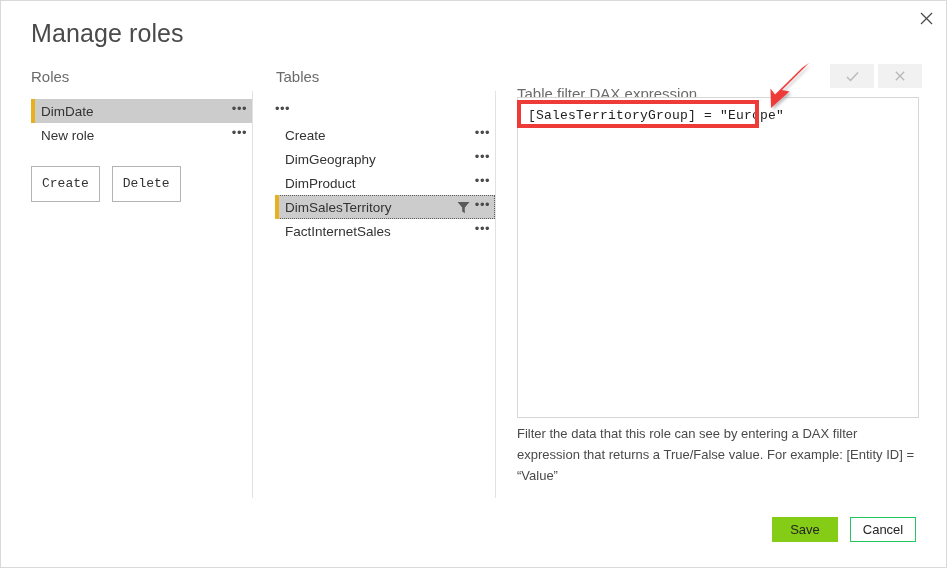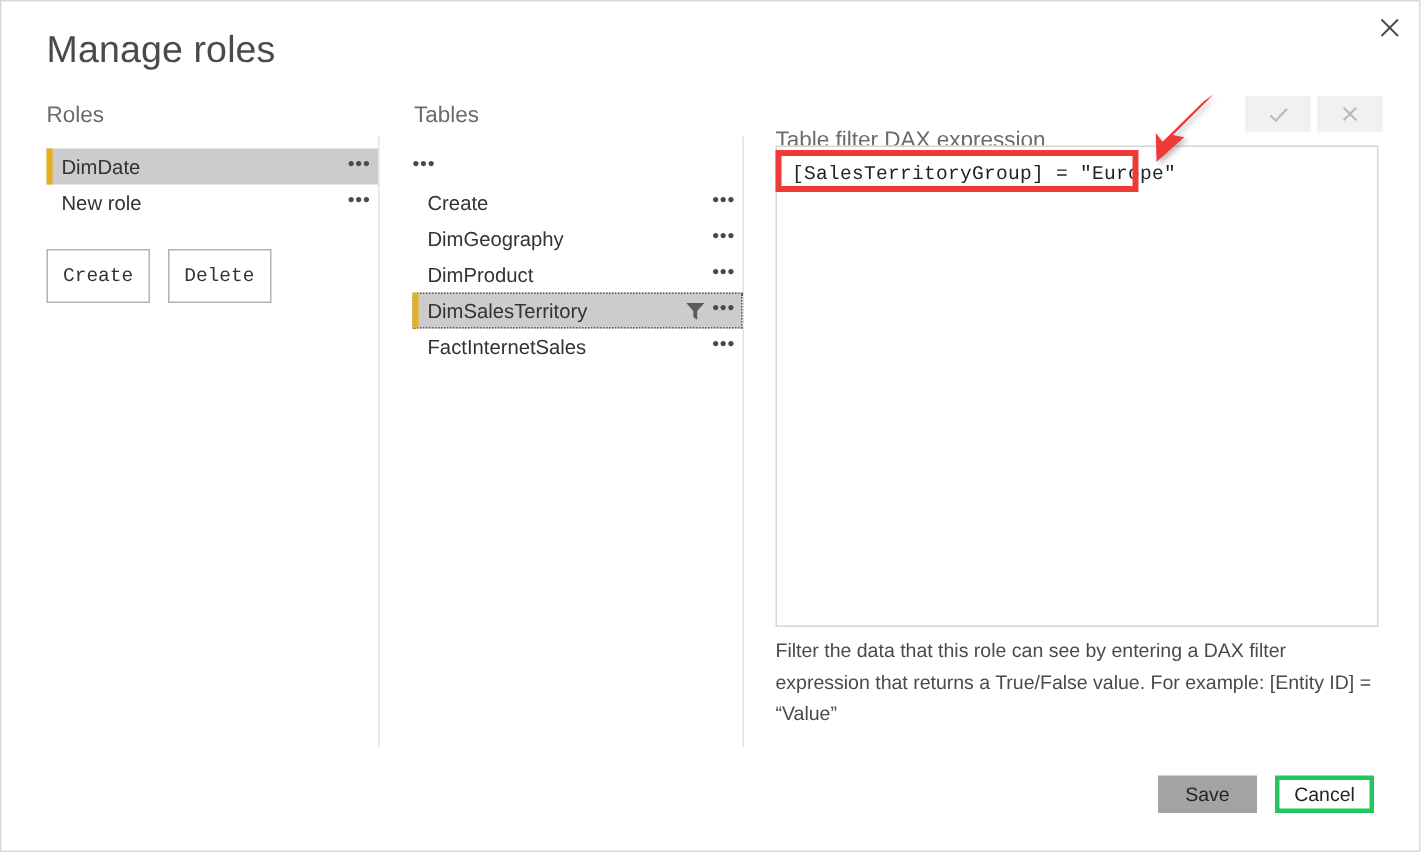--- a/index.html
+++ b/index.html
@@ -223,32 +223,32 @@
     position: absolute;
     right: 30px;
     bottom: 25px;
     display: flex;
     gap: 12px;
     align-items: center;
   }
   #save-button {
     width: 66px;
     height: 25px;
-    background: #a3a3a3;
+    background: #84cc16;
     border: none;
     font-family: "Liberation Sans", sans-serif;
     font-size: 13px;
     color: #252423;
     cursor: pointer;
   }
   #cancel-button {
     width: 66px;
     height: 25px;
     background: #ffffff;
-    border: 3px solid #22c55e;
+    border: 1px solid #22c55e;
     font-family: "Liberation Sans", sans-serif;
     font-size: 13px;
     color: #252423;
     cursor: pointer;
     box-sizing: border-box;
   }
 </style>
 </head>
 <body>
 

